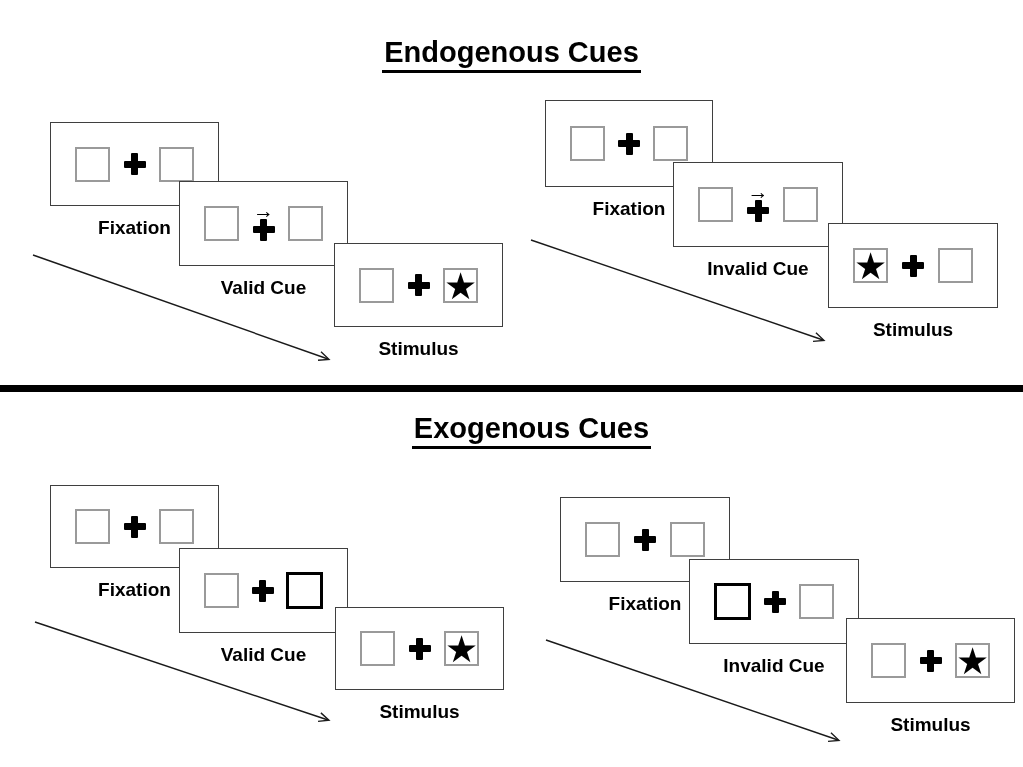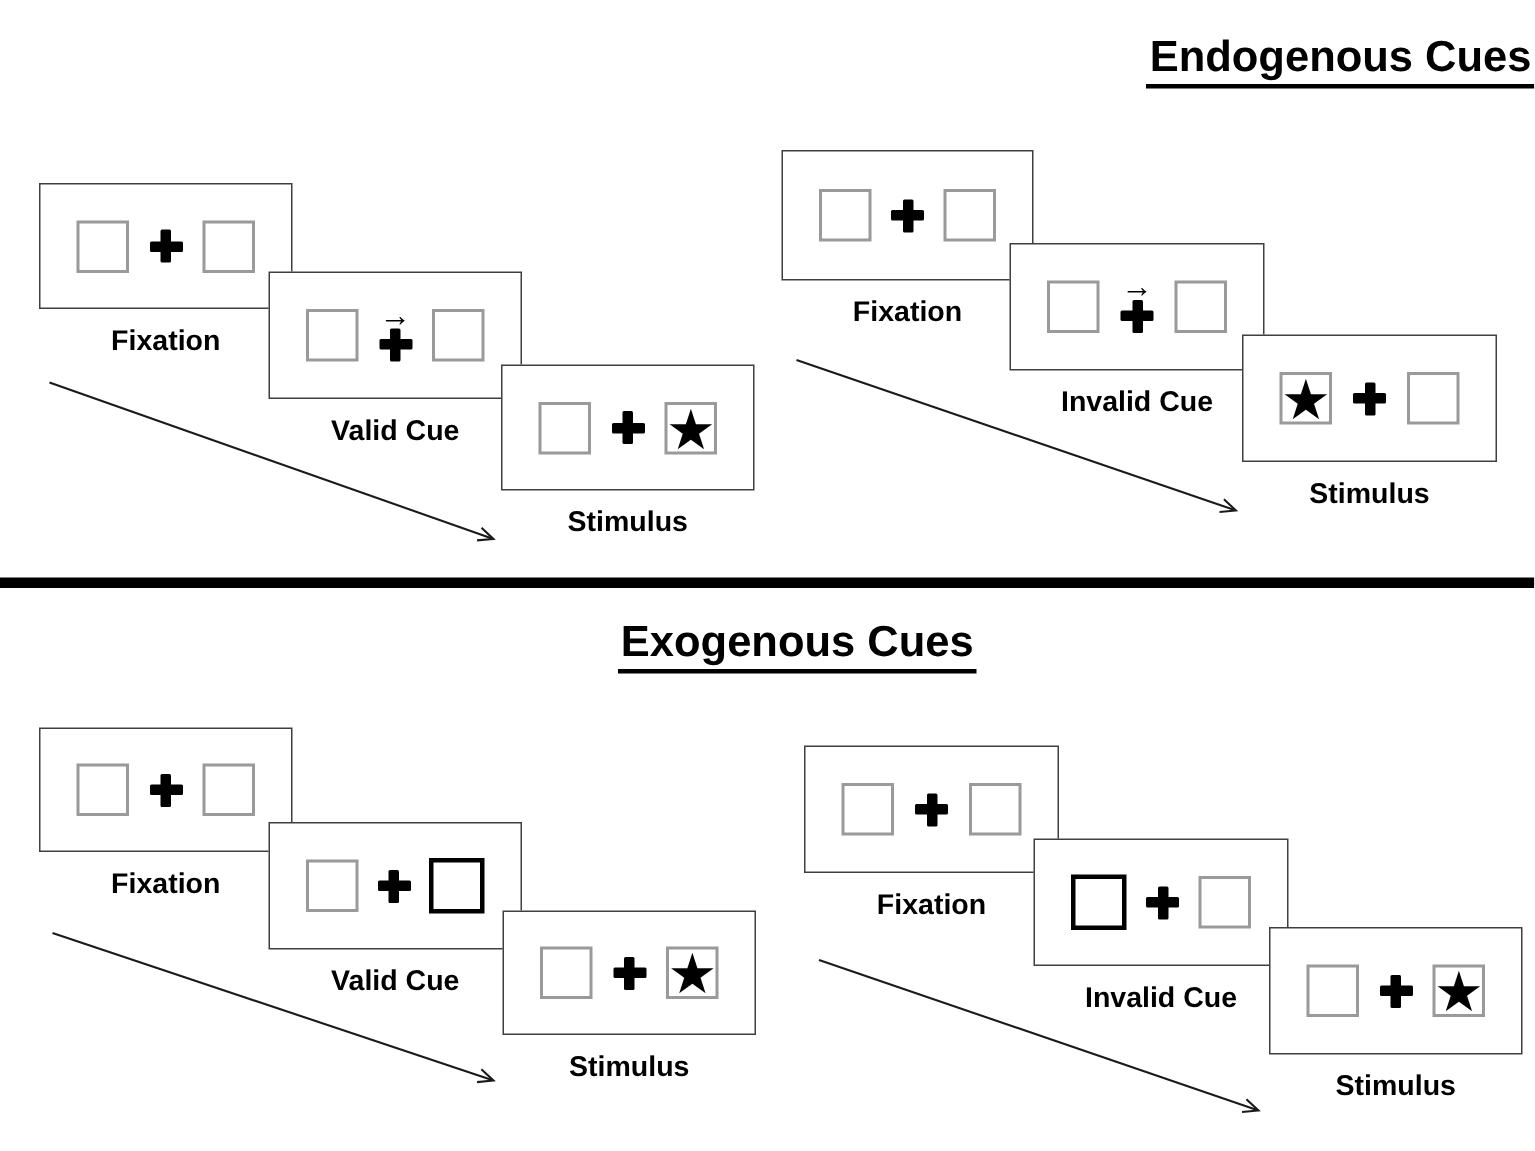--- a/index.html
+++ b/index.html
@@ -75,40 +75,40 @@
     color:var(--ink);
     transform:translateY(1px);
   }
   .flabel {
     width:100%; text-align:center;
     margin-top:11px;
     font-size:19px; font-weight:bold;
     white-space:nowrap;
   }
   #arrows { position:absolute; left:0; top:0; z-index:0; pointer-events:none; }
-  .z1 { z-index:1; } .z2 { z-index:2; } .z3 { z-index:3; }
+  .z1 { z-index:1;margin-left:24px; } .z2 { z-index:2; } .z3 { z-index:3; }
 </style>
 </head>
 <body>
 
 <div id="stage">
 
   <svg id="arrows" width="1023" height="767">
     <defs>
       <marker id="ah" markerWidth="14" markerHeight="12" refX="11" refY="6" orient="auto" markerUnits="userSpaceOnUse">
         <path d="M2,1.5 L12,6 L2,10.5" fill="none" stroke="#1a1a1a" stroke-width="1.4"></path>
       </marker>
     </defs>
     <line x1="33" y1="255" x2="328" y2="359" stroke="#1a1a1a" stroke-width="1.4" marker-end="url(#ah)"></line>
     <line x1="531" y1="240" x2="823" y2="340" stroke="#1a1a1a" stroke-width="1.4" marker-end="url(#ah)"></line>
     <line x1="35" y1="622" x2="328" y2="720" stroke="#1a1a1a" stroke-width="1.4" marker-end="url(#ah)"></line>
     <line x1="546" y1="640" x2="838" y2="740" stroke="#1a1a1a" stroke-width="1.4" marker-end="url(#ah)"></line>
   </svg>
 
-  <div class="section-title" style="top:22px;text-align:right;">
+  <div class="section-title" style="top:36px;">
     <span>Endogenous Cues</span>
   </div>
 
   <div class="group z1" style="left:26px; top:122px; width:169px;">
     <div class="frame" style="width:169px; height:84px;">
       <div class="sq"></div>
       <div class="mid">
         <div class="plus"></div>
       </div>
       <div class="sq"></div>

